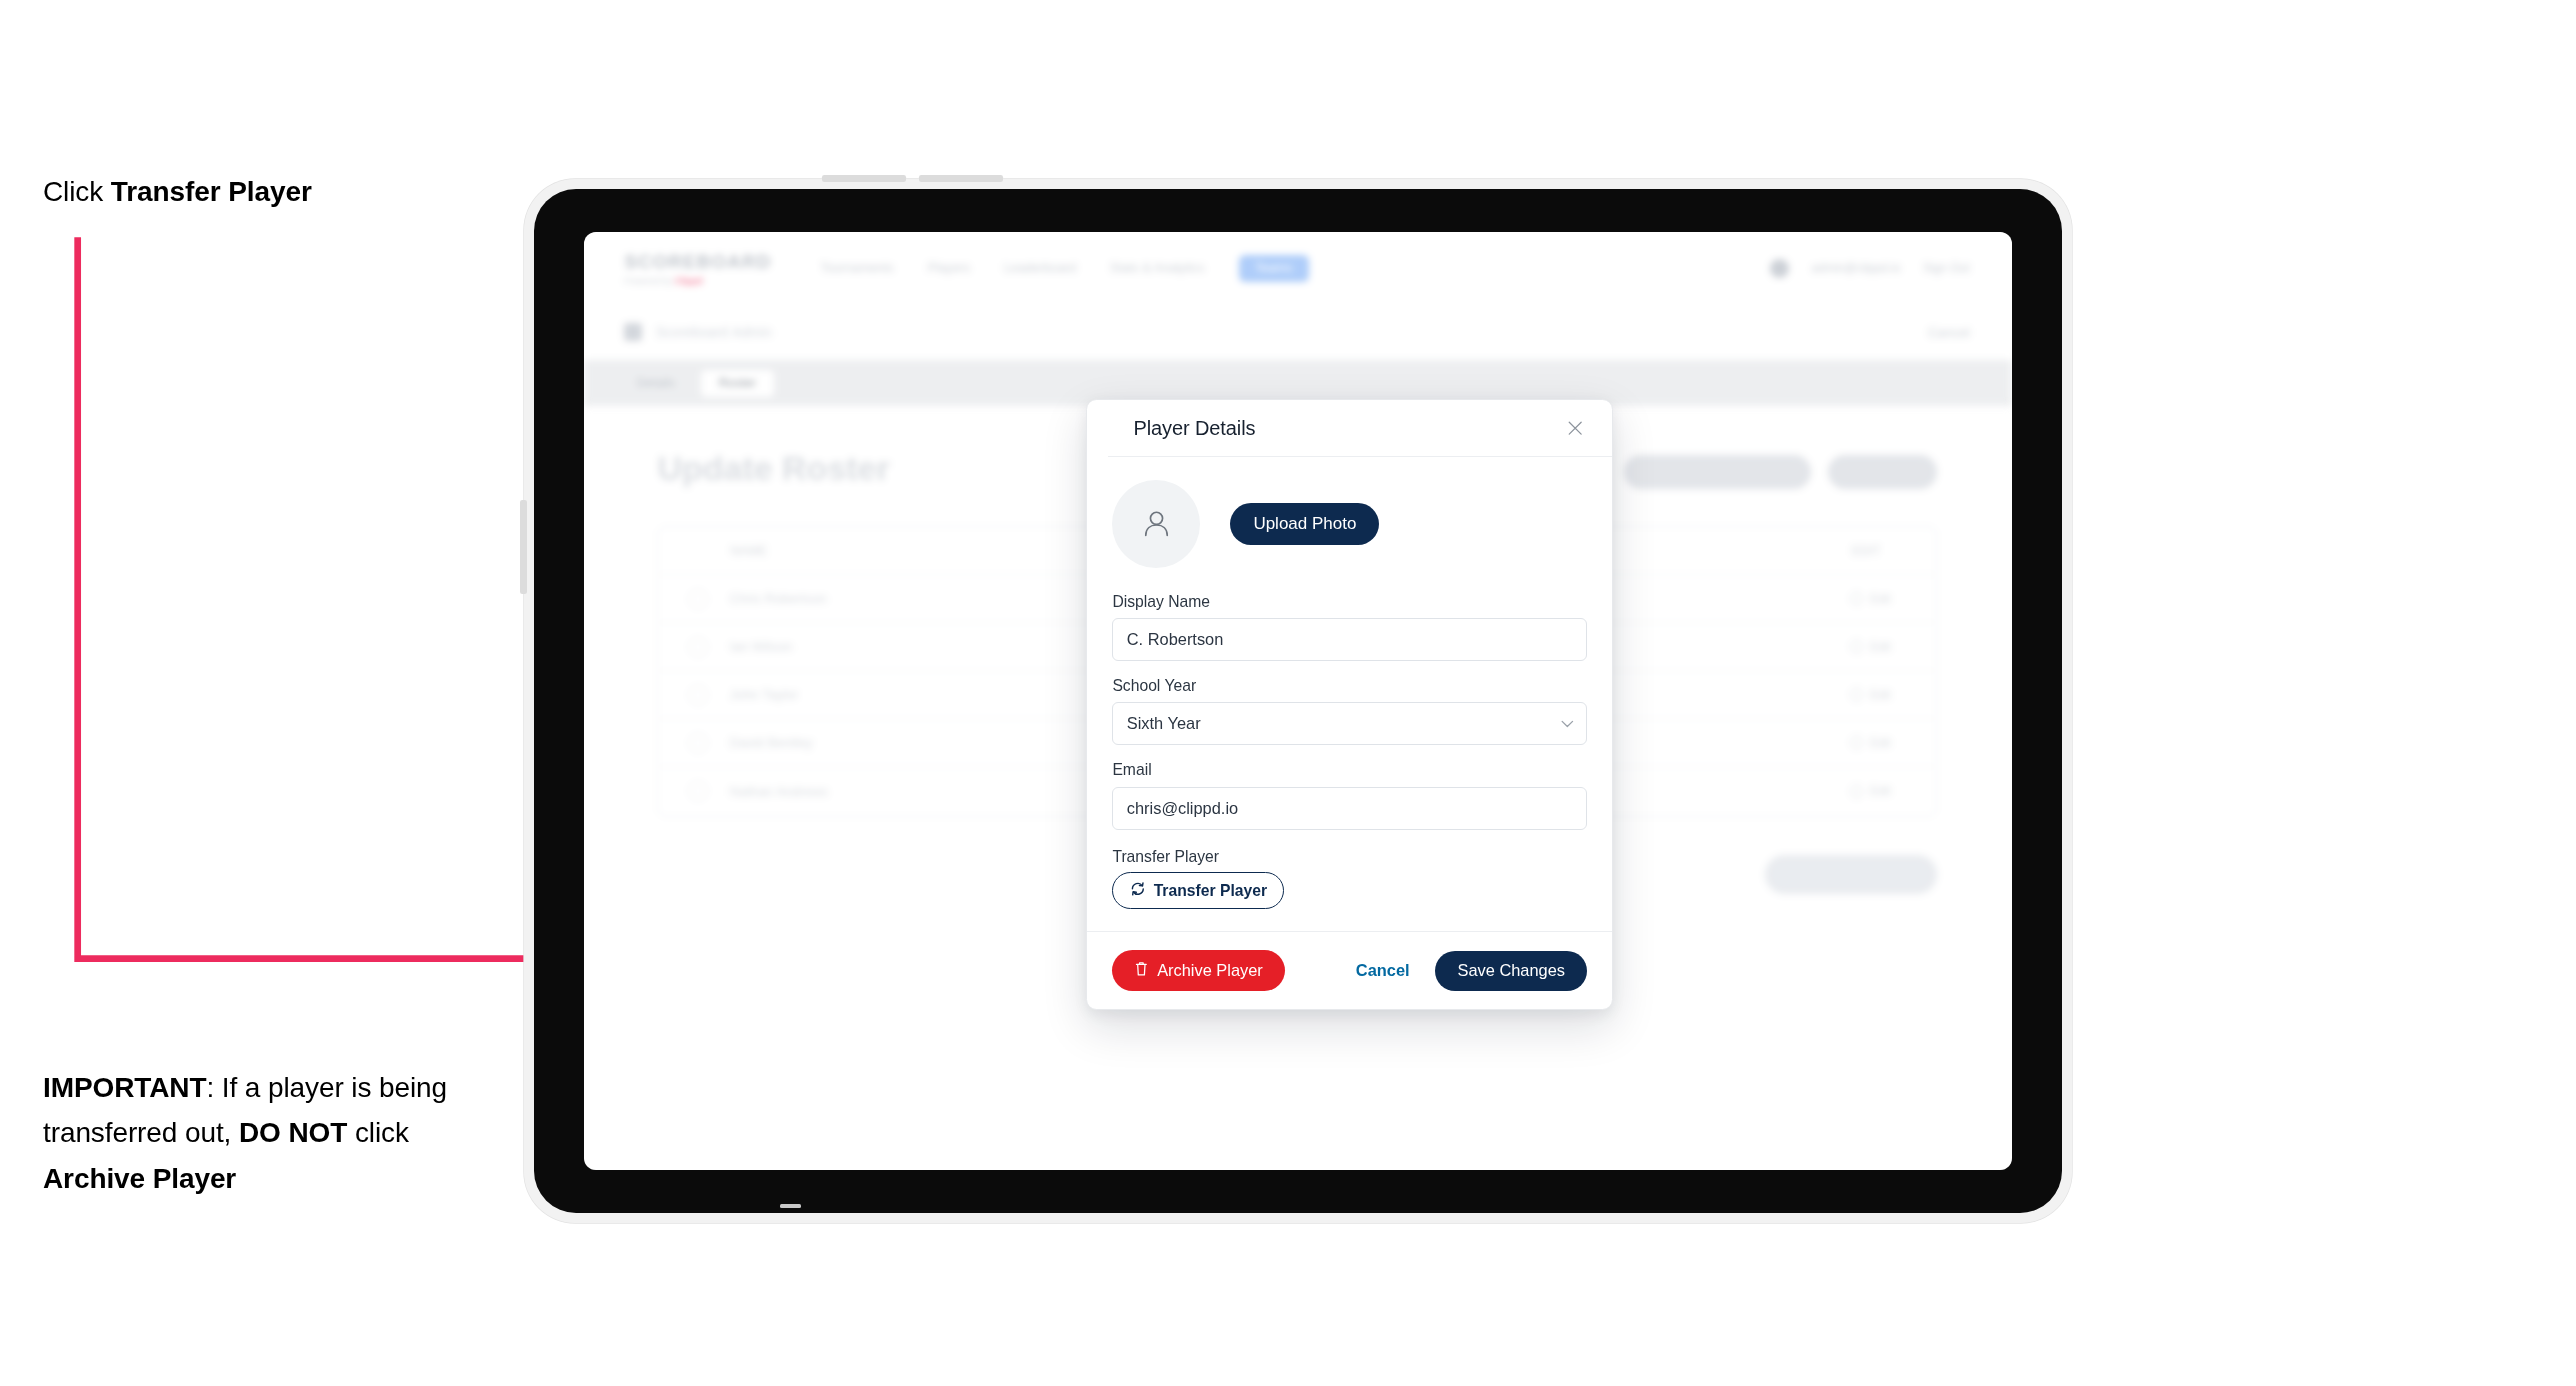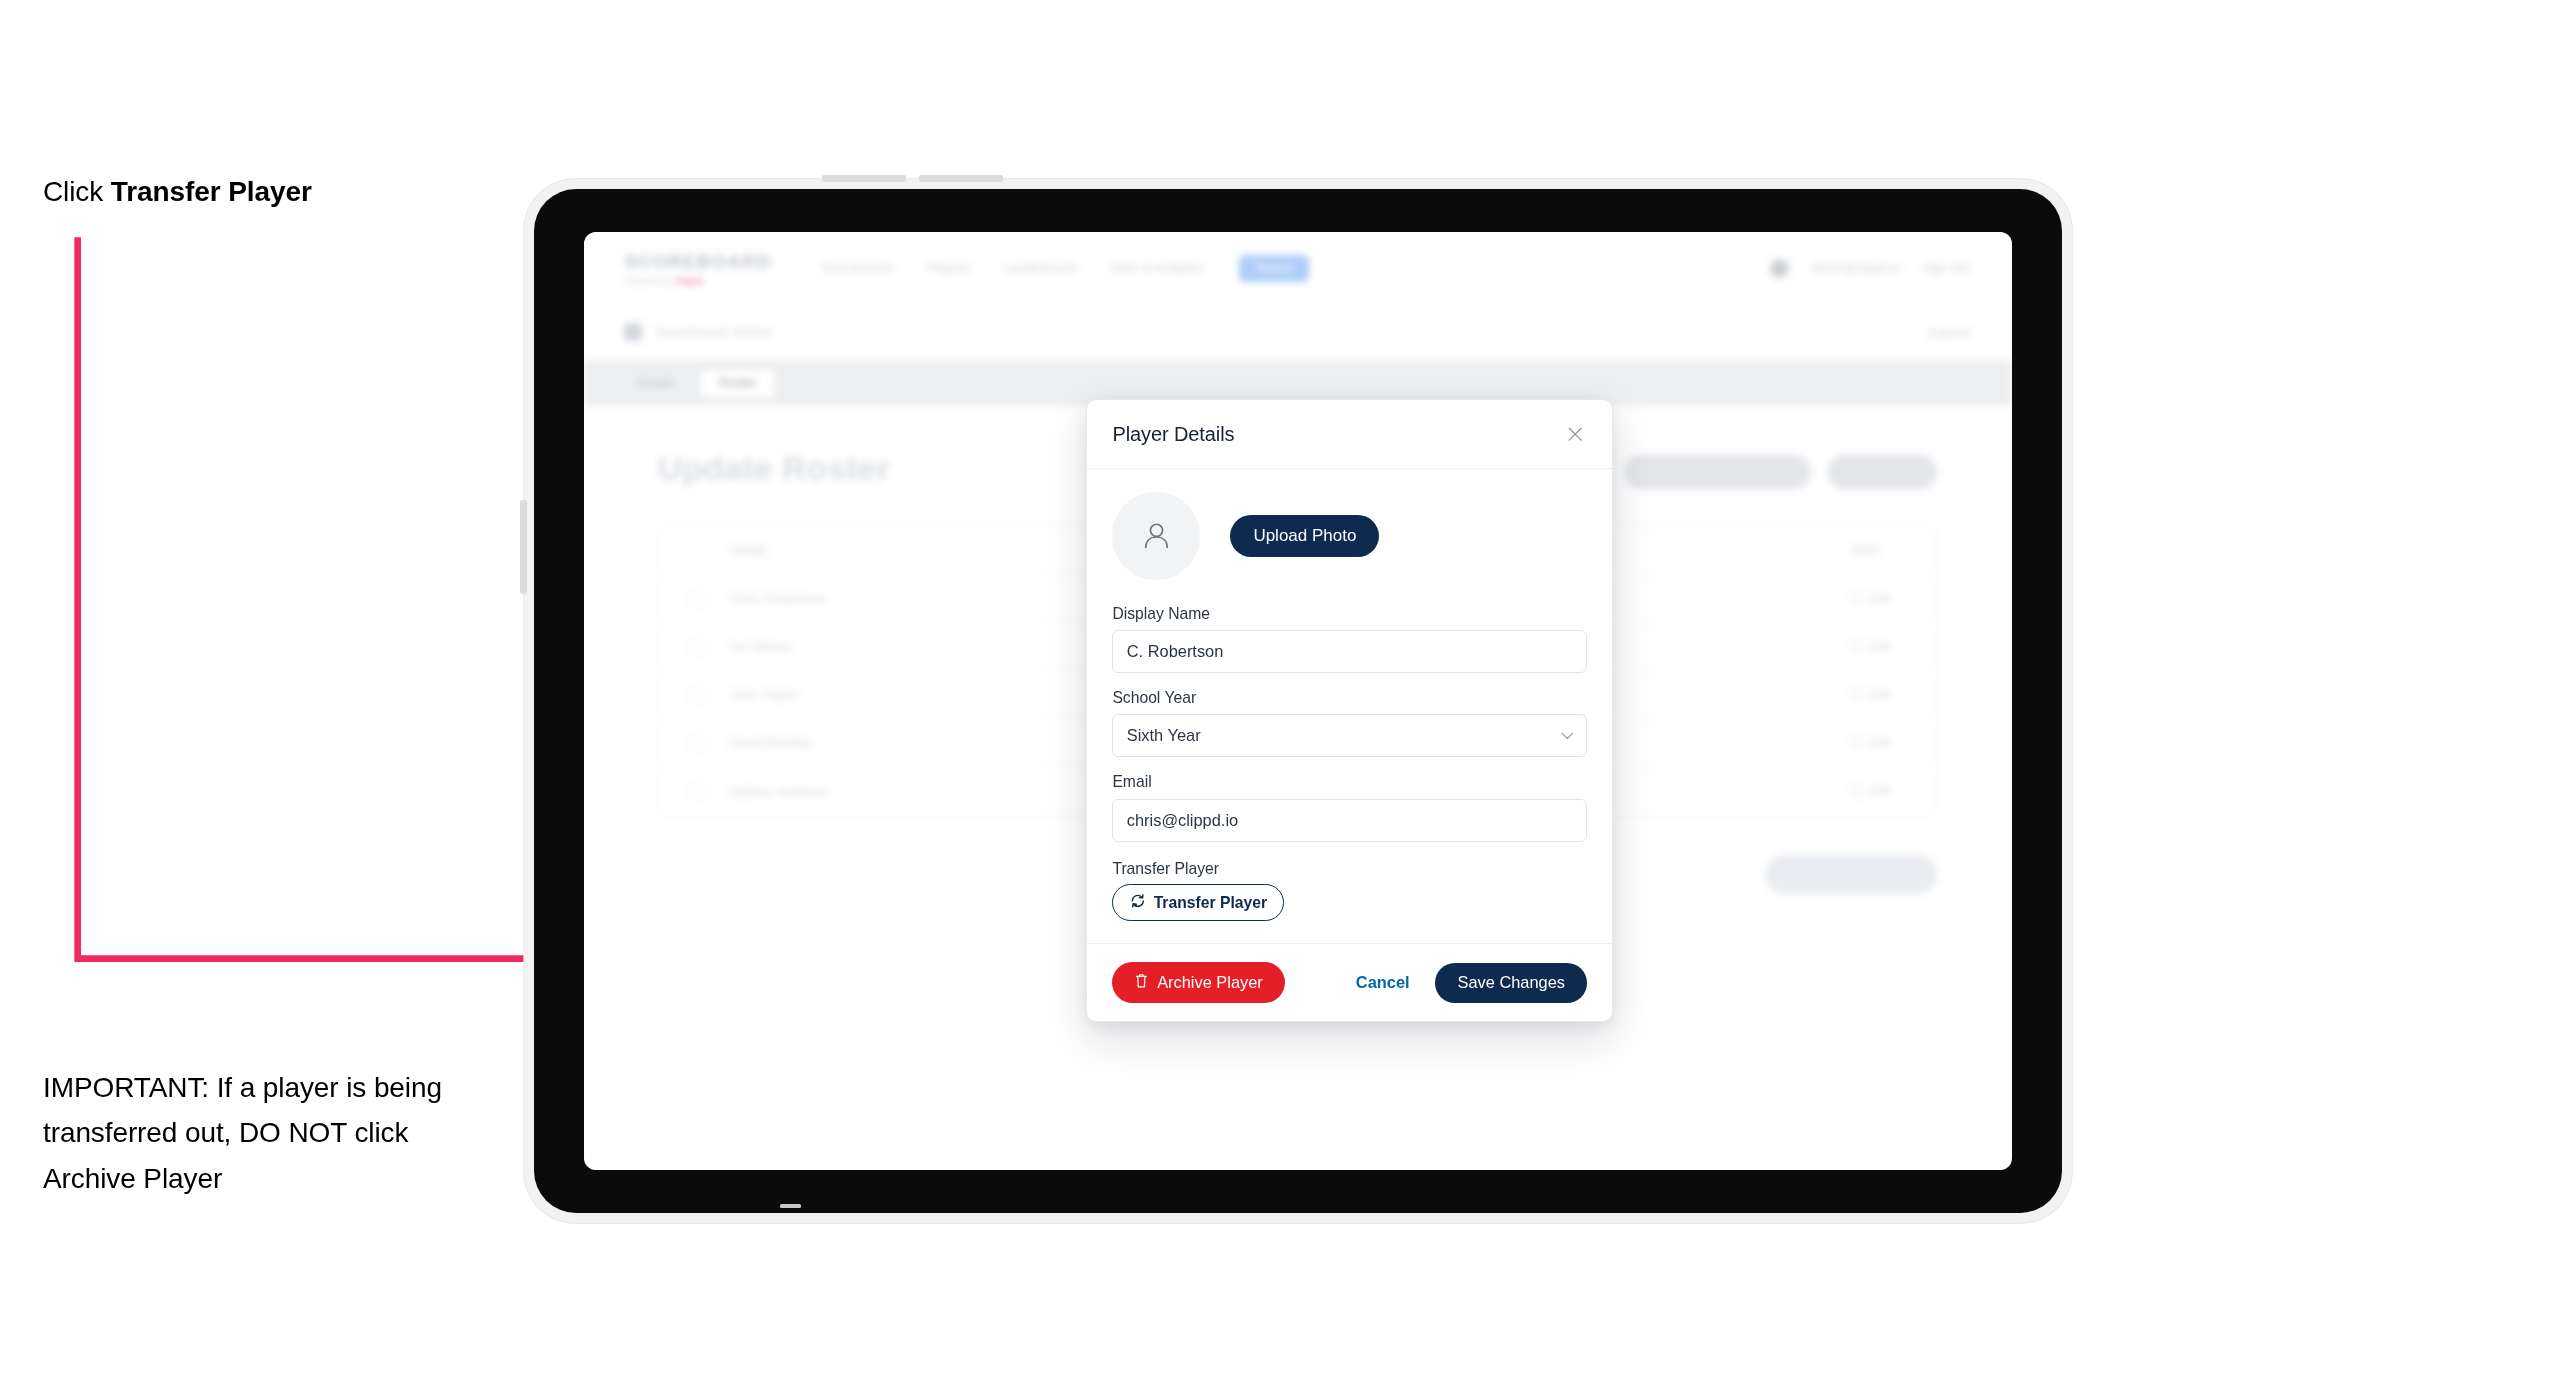--- a/index.html
+++ b/index.html
@@ -26,21 +26,21 @@
 
   .ann-bottom {
     position: absolute;
     left: 43px; top: 1065px;
     width: 455px;
     font-size: 28px;
     line-height: 1.62;
     color: #000;
     letter-spacing: -0.1px;
   }
-  .ann-bottom b { font-weight: 400; }
+  .ann-bottom b { font-weight: 700; }
 
   
   .pointer { position: absolute; left: 0; top: 0; pointer-events: none; }
 
   
   .tablet {
     position: absolute;
     left: 524px; top: 179px;
     width: 1548px; height: 1044px;
     background: #f2f2f2;
@@ -174,24 +174,25 @@
     position: absolute;
     left: 502px; top: 167px;
     width: 527px;
     background: #ffffff;
     border: 0.7px solid #e7e9ec;
     border-radius: 10.4px;
     box-shadow: 0 16.4px 45px rgba(17,24,39,0.14), 0 4.5px 13.4px rgba(17,24,39,0.07);
     overflow: hidden;
   }
   .modal-head {
-    height: 69px;
+    height: 57px;
     display: flex; align-items: center; justify-content: space-between;
     padding: 0 24px 0 25px;
     border-bottom: 0.7px solid #eceef1;
+    margin-left: 21px;
   }
   .modal-title { font-size: 20px; color: #17212f; letter-spacing: -0.1px; }
   .close-x {
     width: 27px; height: 27px; display: flex; align-items: center; justify-content: center;
     cursor: pointer; color: #8d949d;
   }
   .close-x svg { display: block; }
 
   .modal-body { padding: 22.4px 25px 6px 25px; }
 

